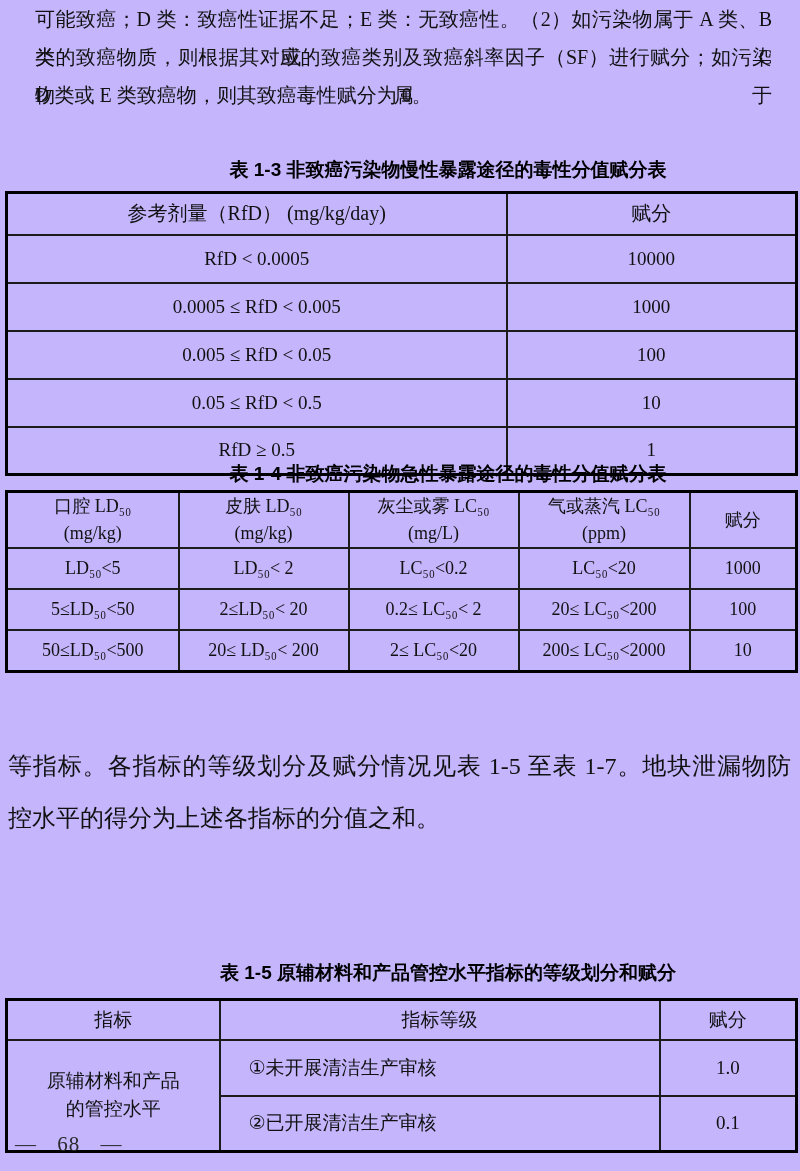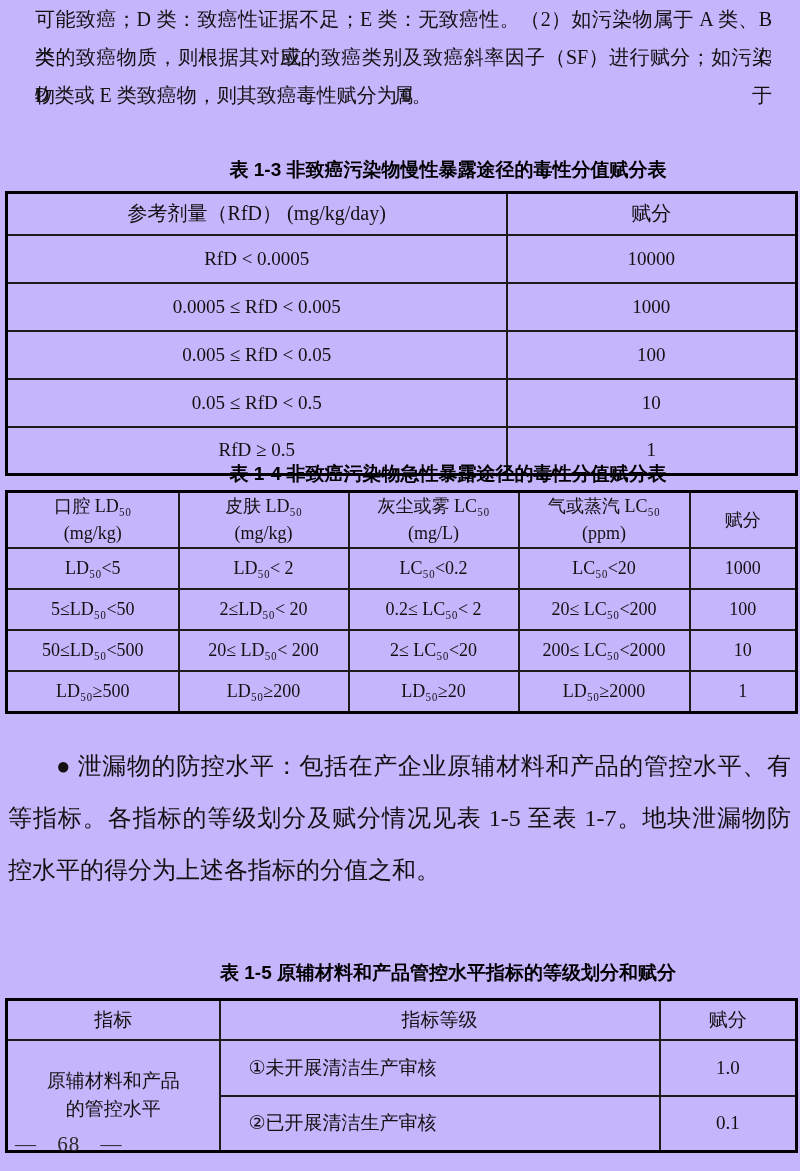--- a/index.html
+++ b/index.html
@@ -129,32 +129,24 @@
       <td>20≤ LC₅₀&lt;200</td>
       <td>100</td>
     </tr>
     <tr>
       <td>50≤LD₅₀&lt;500</td>
       <td>20≤ LD₅₀&lt; 200</td>
       <td>2≤ LC₅₀&lt;20</td>
       <td>200≤ LC₅₀&lt;2000</td>
       <td>10</td>
     </tr>
-    <tr>
-      <td>LD₅₀≥500</td>
-      <td>LD₅₀≥200</td>
-      <td>LD₅₀≥20</td>
-      <td>LD₅₀≥2000</td>
-      <td>1</td>
-    </tr>
   </tbody>
     </table>
 
   <div class="para" id="bullet">
-    <div class="line j indent">● 泄漏物的防控水平：包括在产企业原辅材料和产品的管控水平、有</div>
     <div class="line j">等指标。各指标的等级划分及赋分情况见表 1-5 至表 1-7。地块泄漏物防</div>
     <div class="line">控水平的得分为上述各指标的分值之和。</div>
   </div>
 
   <div class="tbl-title" id="t5-title">表 1-5  原辅材料和产品管控水平指标的等级划分和赋分</div>
 
   <table class="t" id="table5">
     <colgroup>
         <col style="width:213px">
         <col style="width:440px">

